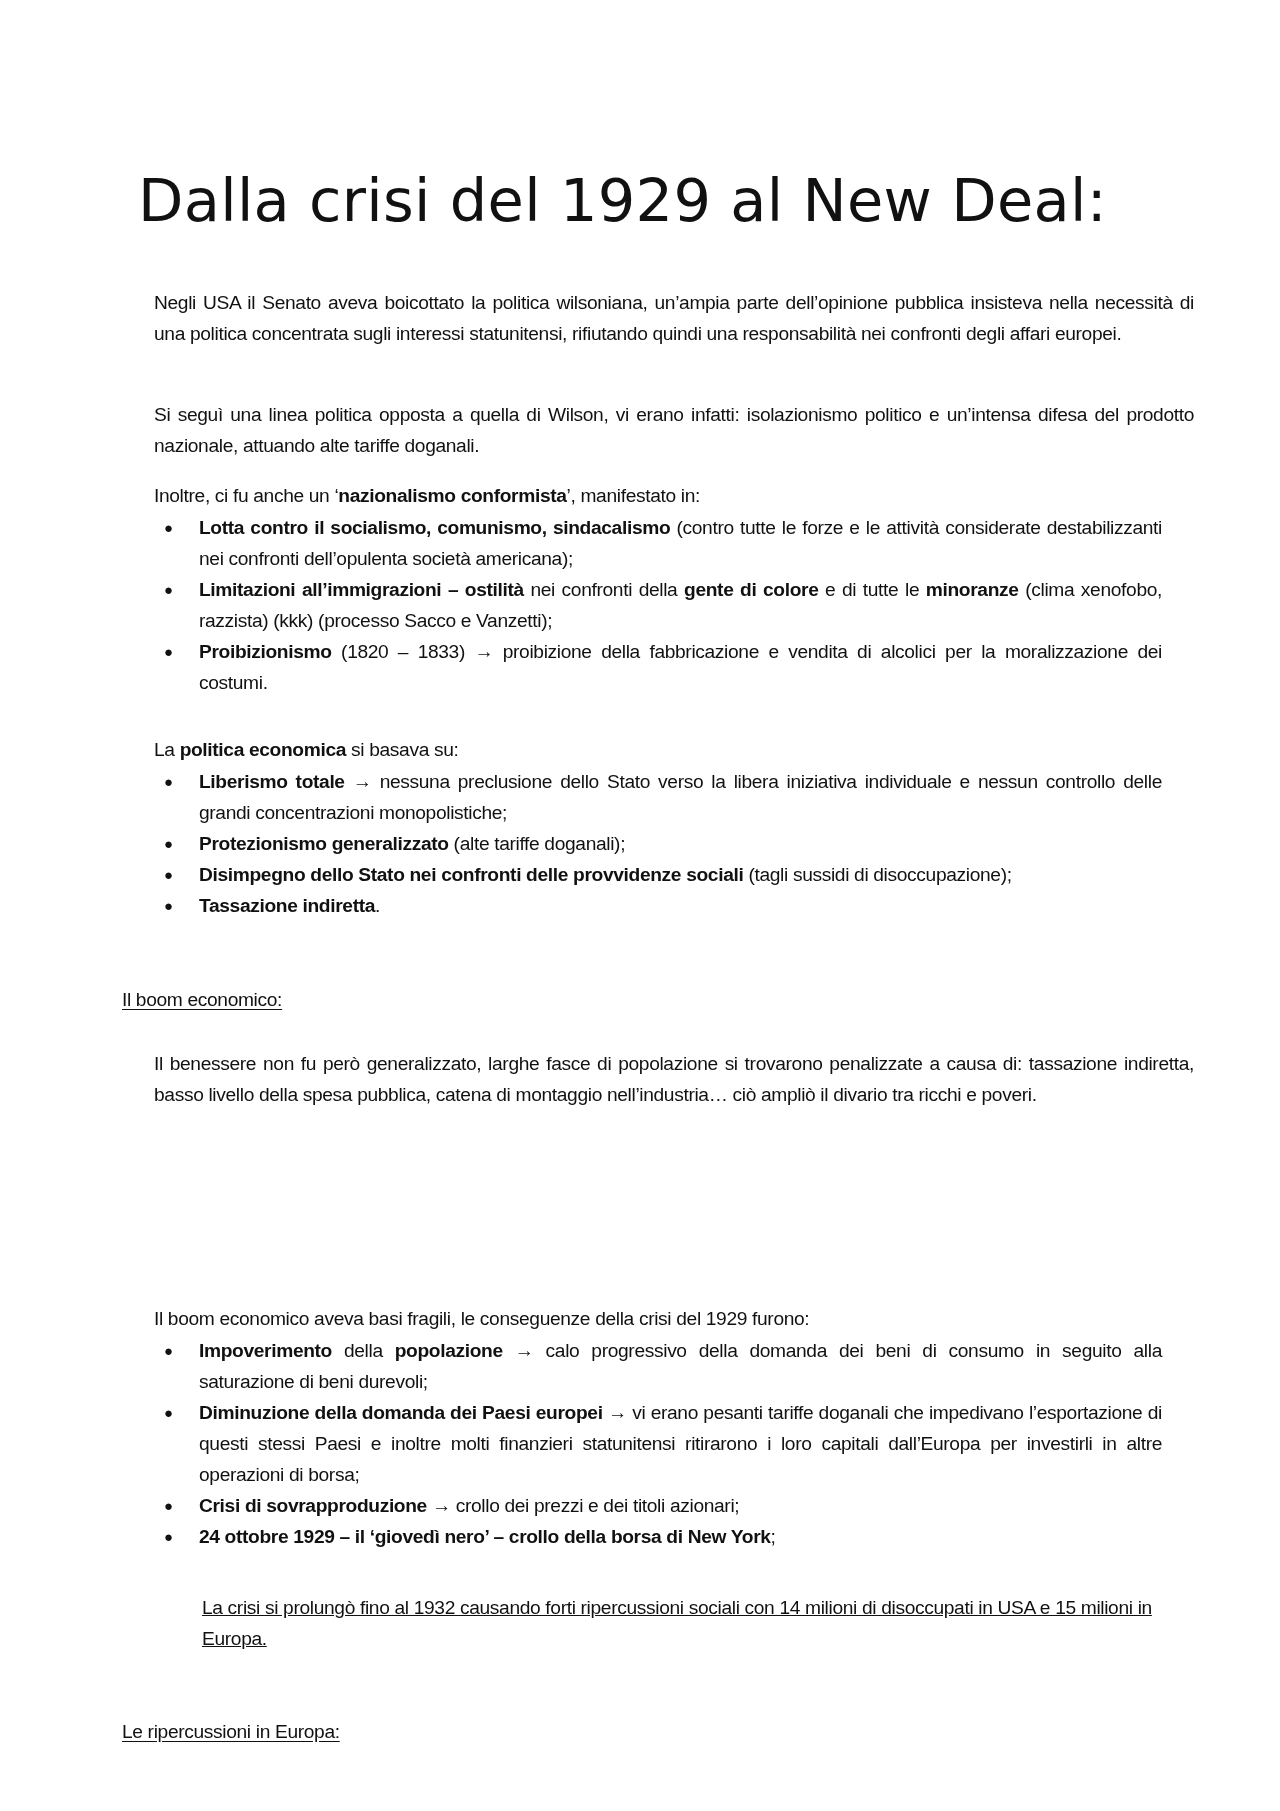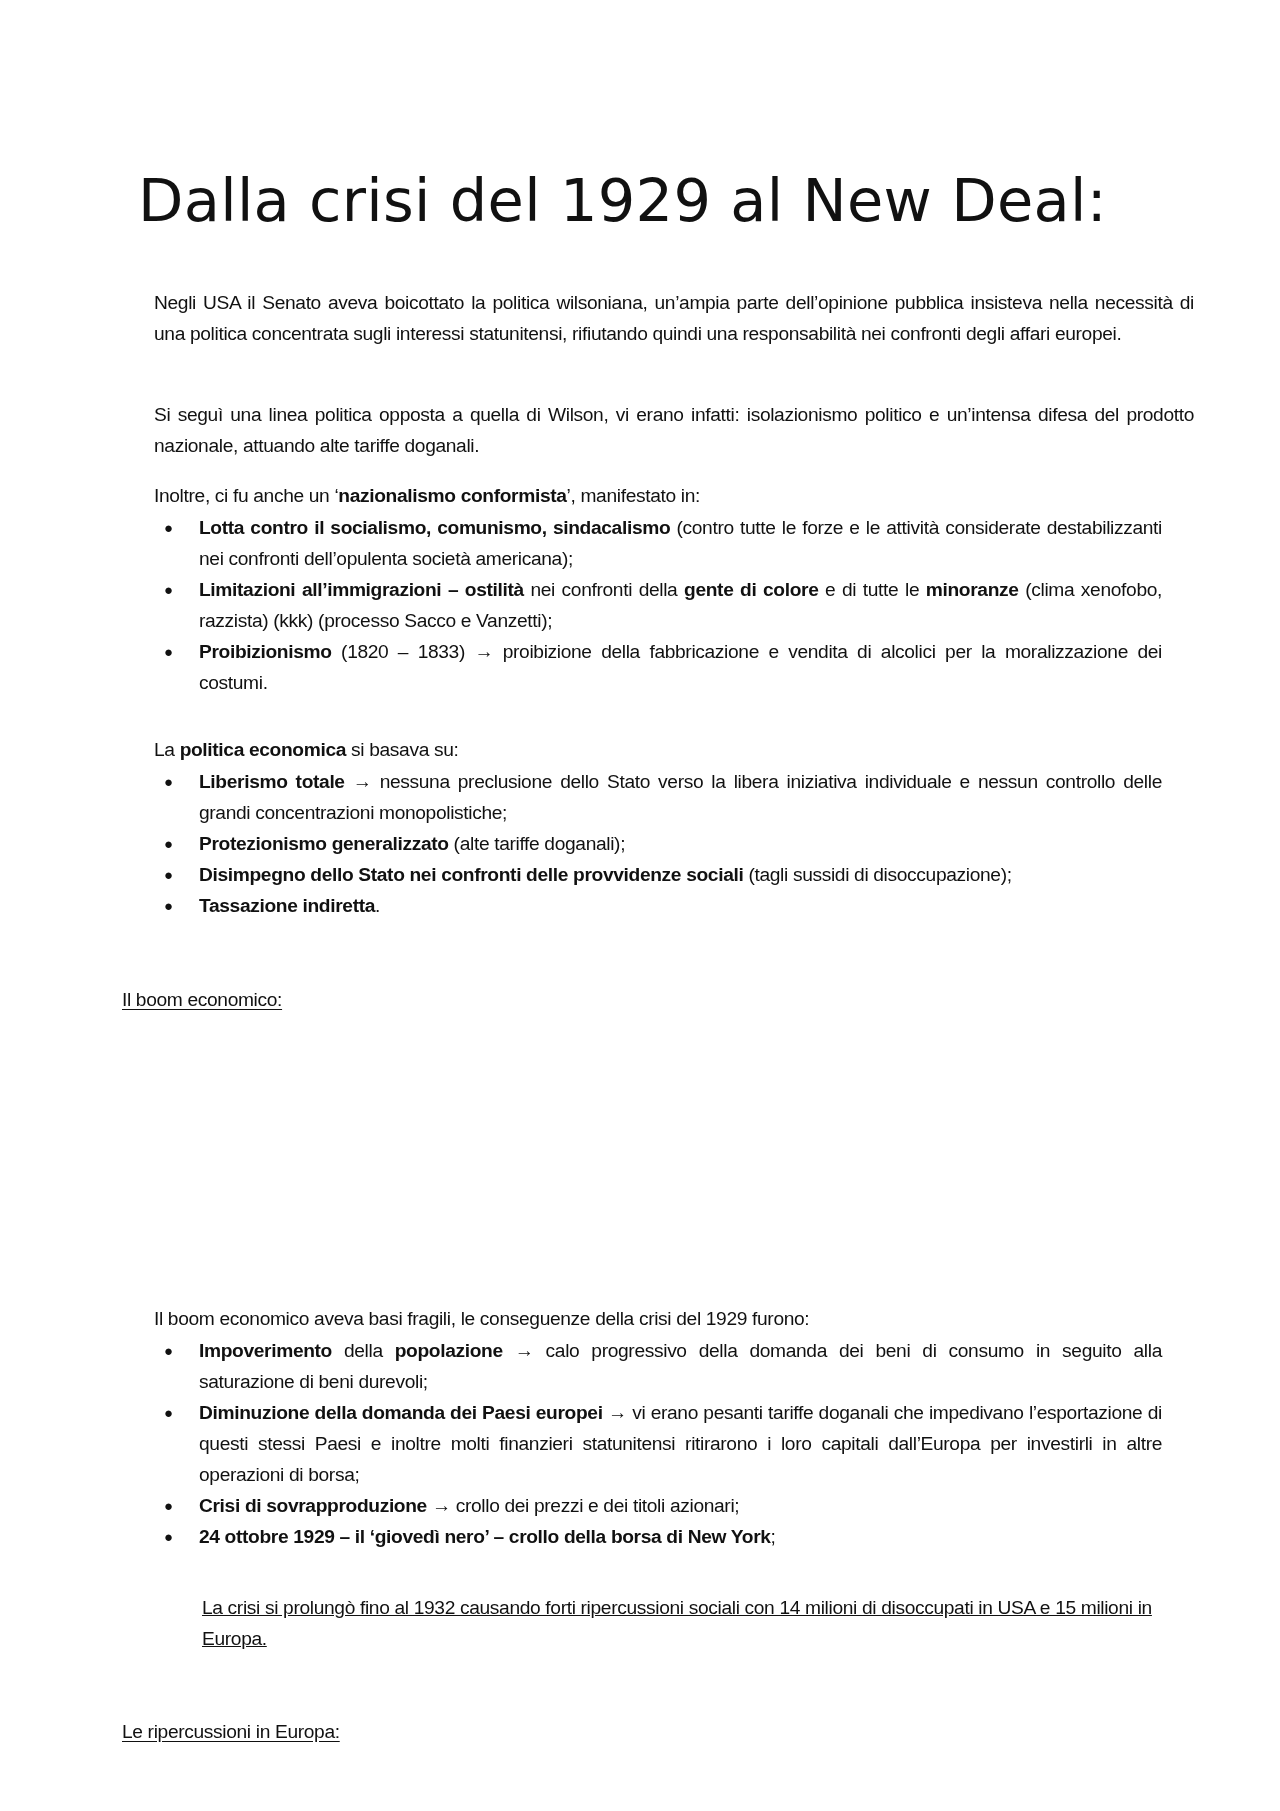--- a/index.html
+++ b/index.html
@@ -71,20 +71,21 @@
     </li>
     <li>
       <span class="bullet">●</span>
       <b>Tassazione indiretta</b><span>.</span>
     </li>
   </ul>
 
   <p class="heading-u" style="top:984px;">Il boom economico:</p>
 
   <div class="para" style="top:1032px;">
+    <div>Il benessere non fu però generalizzato, larghe fasce di popolazione si trovarono penalizzate a causa di: tassazione indiretta, basso livello della spesa pubblica, catena di montaggio nell’industria… ciò ampliò il divario tra ricchi e poveri.</div>
   </div>
 
   <p class="para nojust" style="top:1287px;">Il boom economico aveva basi fragili, le conseguenze della crisi del 1929 furono:</p>
 
   <ul class="blist" style="top:1335px;">
     <li>
       <span class="bullet">●</span>
       <b>Impoverimento</b><span> della </span><b>popolazione</b><span> → calo progressivo della domanda dei beni di consumo in seguito alla saturazione di beni durevoli;</span>
     </li>
     <li>

